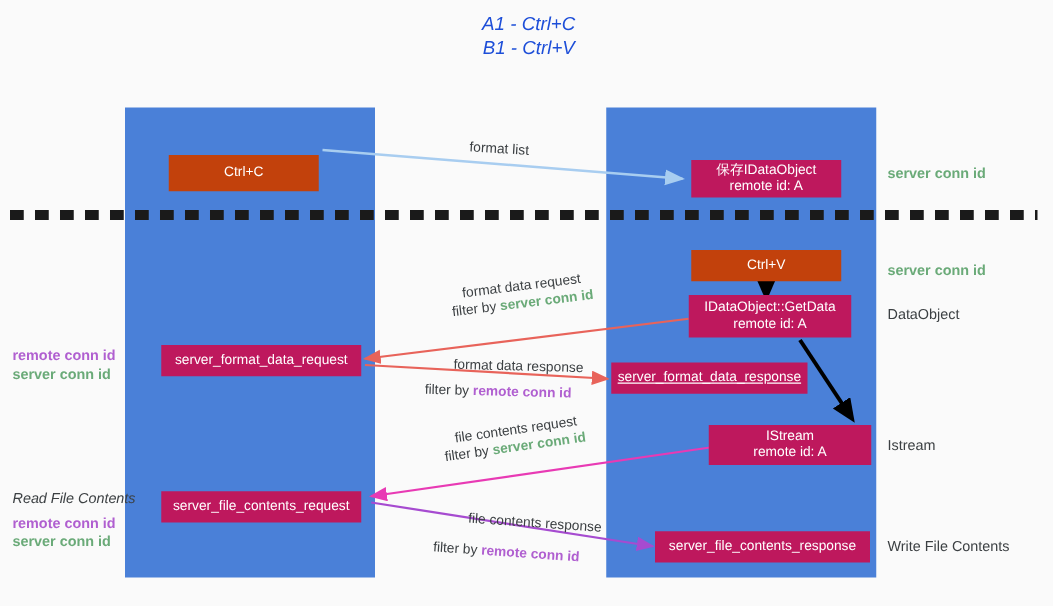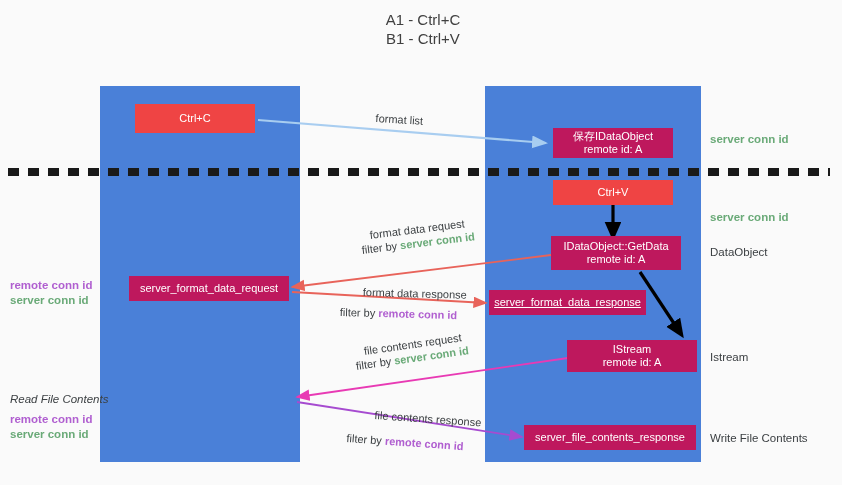--- a/index.html
+++ b/index.html
@@ -23,22 +23,23 @@
   }
 
   
   .title {
     position: absolute;
     left: 4px; right: 0;
     top: 10px;
     text-align: center;
     font-size: 15px;
     line-height: 19px;
-    color: #404040;
-    white-space: pre;
+    color: #1d4ed8;
+    white-space: pre;
+    font-style: italic;
   }
 
   
   .col-head {
     position: absolute;
     text-align: center;
     font-size: 11.5px;
     line-height: 14px;
     color: #3c4043;
     white-space: pre;
@@ -57,21 +58,21 @@
     align-items: center;
     justify-content: center;
     text-align: center;
     color: #ffffff;
     font-size: 11px;
     line-height: 13.5px;
     white-space: pre;
     box-sizing: border-box;
     padding: 2px 4px;
   }
-  .box.green  { background: #ef4444; }
+  .box.green  { background: #c2410c; margin-top: 20px; }
   .box.orange { background: #be185d; text-align: center; }
 
   
   .ann {
     position: absolute;
     font-size: 11.5px;
     line-height: 15px;
     white-space: pre;
   }
   .ann.dark  { color: #3c4043; }
@@ -152,20 +153,21 @@
 
     <line x1="568" y1="358" x2="297" y2="397" stroke="#e83ab4" stroke-width="1.8" marker-end="url(#ah-magenta)"></line>
 
     <line x1="297" y1="402" x2="522" y2="437" stroke="#a64bd0" stroke-width="1.8" marker-end="url(#ah-purple)"></line>
   </svg>
 
   <div class="box green" style="left:135px; top:104px; width:120px; height:29px;">Ctrl+C</div>
 
   <div class="box orange" style="left:129px; top:276px; width:160px; height:25px;">server_format_data_request</div>
 
+  <div class="box orange" style="left:129px; top:393px; width:160px; height:25px;">server_file_contents_request</div>
 
   <div class="box orange" style="left:553px; top:128px; width:120px; height:30px;">保存IDataObject
 remote id: A</div>
 
   <div class="box green" style="left:553px; top:180px; width:120px; height:25px;">Ctrl+V</div>
 
   <div class="box orange" style="left:551px; top:236px; width:130px; height:34px;">IDataObject::GetData
 remote id: A</div>
 
   <div class="box orange" style="left:489px; top:290px; width:157px; height:25px;text-decoration:underline;">server_format_data_response</div>

